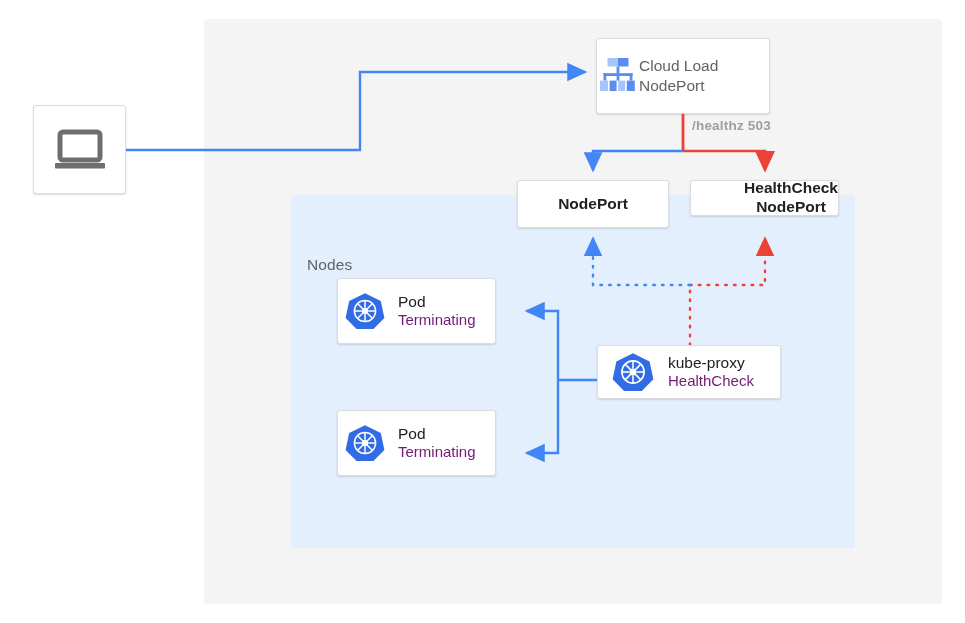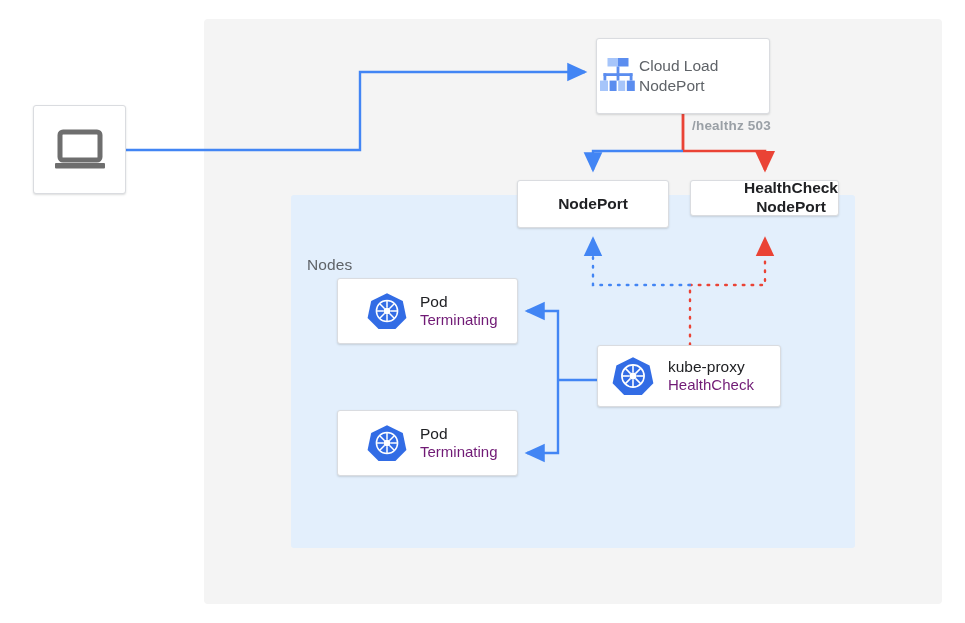--- a/index.html
+++ b/index.html
@@ -90,31 +90,31 @@
     font-size: 15.5px;
     font-weight: bold;
     color: #202124;
     text-align: center;
     line-height: 1.22;
   }
 
   
   .pod-card {
     left: 337px;
-    width: 181px; height: 66px;
+    width: 159px; height: 66px;
     display: flex; align-items: center;
-    padding-left: 29px;
+    padding-left: 7px;
     gap: 13px;
   }
   .pod-card.pod1 { top: 278px; }
   .pod-card.pod2 { top: 410px; }
 
   .kp-card {
     left: 597px; top: 345px;
-    width: 184px; height: 62px;
+    width: 184px; height: 54px;
     display: flex; align-items: center;
     padding-left: 14px;
     gap: 14px;
   }
 
   .title-main {
     font-size: 15.5px;
     color: #202124;
     line-height: 1.25;
   }

